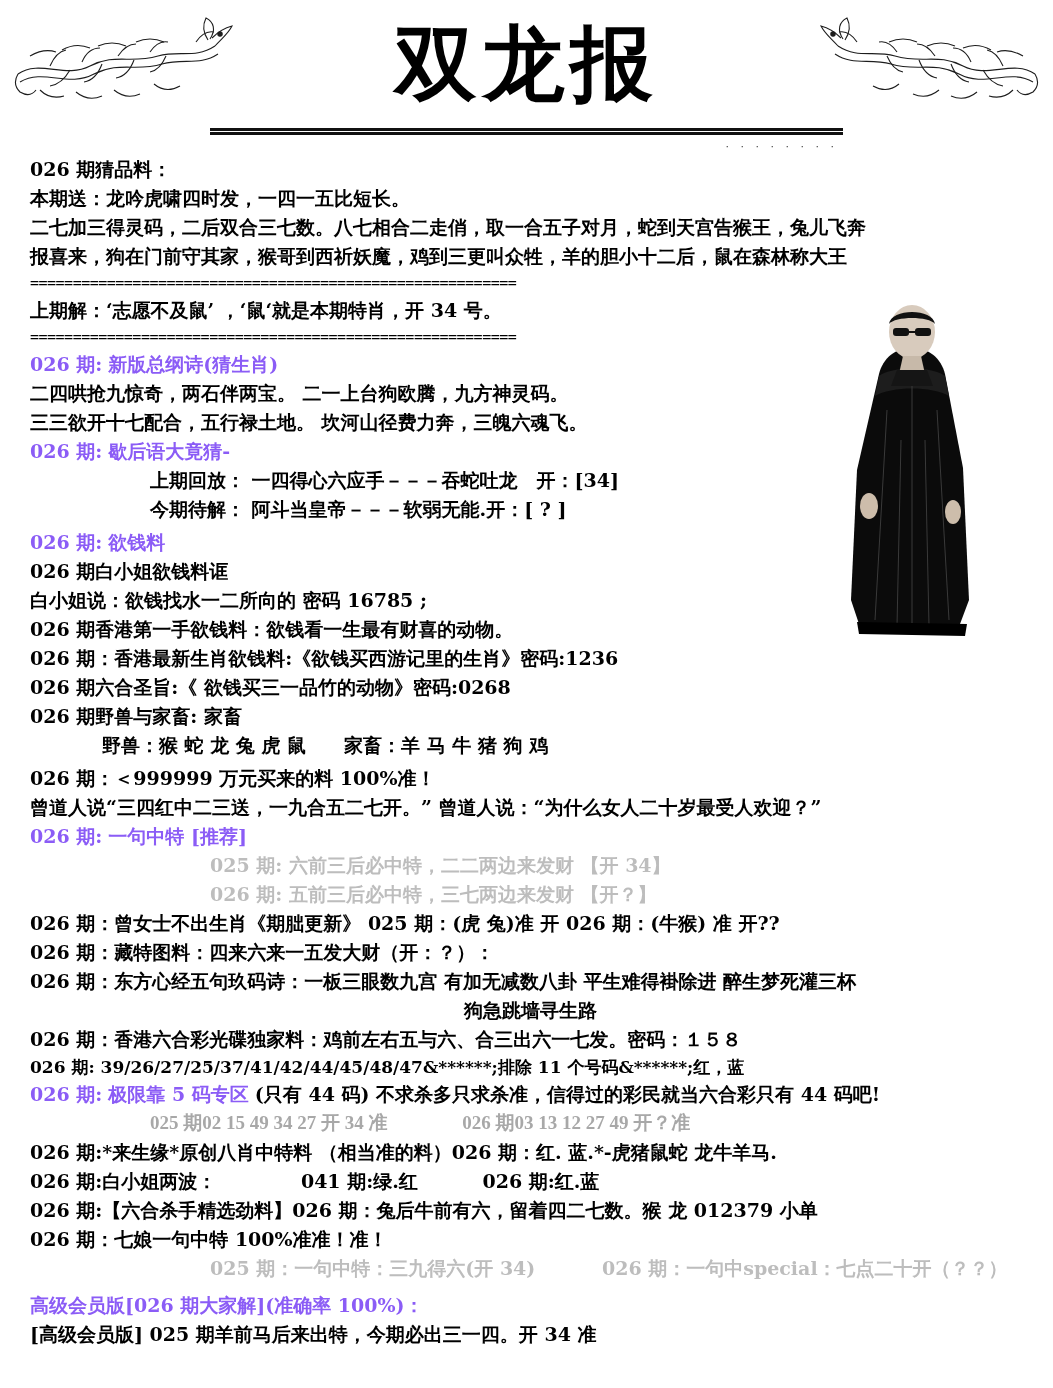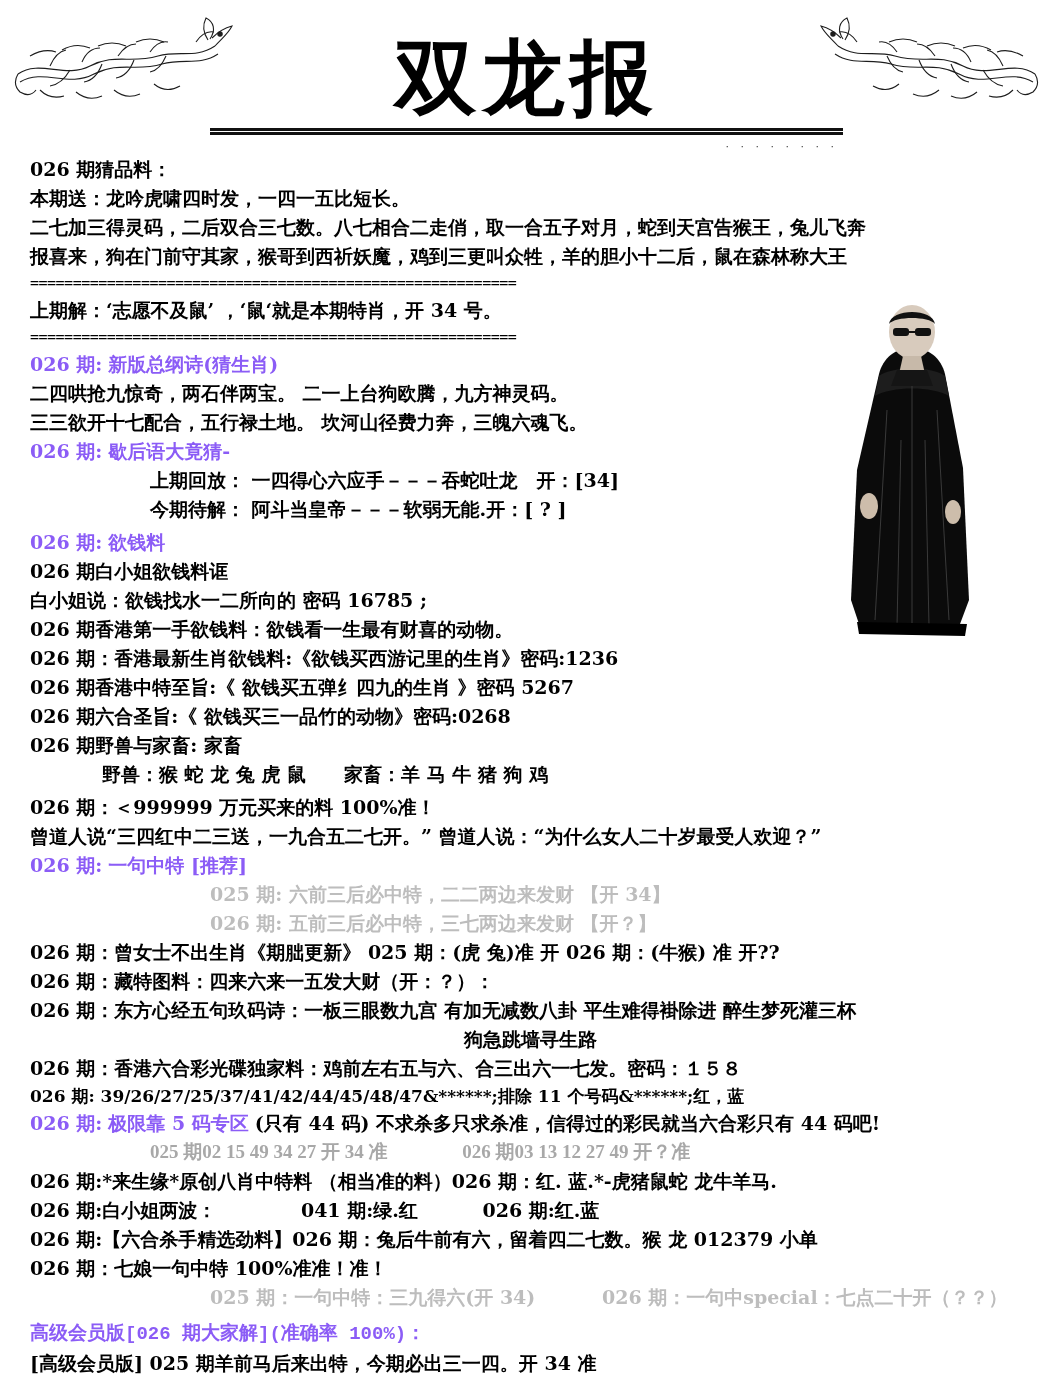--- a/index.html
+++ b/index.html
@@ -33,21 +33,21 @@
     top: 4px;
     width: 230px;
     height: 120px;
     opacity: 0.95;
   }
   .dragon.left { left: 10px; }
   .dragon.right { right: 10px; }
   .masthead-title {
     position: absolute;
     left: 0; right: 0;
-    top: 36px;
+    top: 22px;
     text-align: center;
     font-family: "DejaVu Serif", serif;
     font-size: 82px;
     font-weight: 700;
     letter-spacing: 6px;
     line-height: 1;
     color: #000;
   }
   .masthead-rule {
     position: absolute;
@@ -85,21 +85,21 @@
   .indent3 { padding-left: 180px; }
   .sep {
     font-family: "DejaVu Sans Mono", monospace;
     font-size: 15px;
     letter-spacing: -0.5px;
     margin: 3px 0;
     color: #000;
     white-space: nowrap;
   }
   .mt6 { margin-top: 6px; }
-  .mt10 { margin-top: 10px; font-family: Liberation Mono, monospace; }
+  .mt10 { margin-top: 10px; }
 
   
   .photo {
     position: absolute;
     right: 46px;
     top: 300px;
     width: 190px;
     height: 360px;
   }
   .photo svg { display: block; }
@@ -212,21 +212,20 @@
     <div class="line bold serif indent2">今期待解： 阿斗当皇帝－－－软弱无能.开：[ ? ]</div>
 
     <div class="line mt6">
       <span class="gray bold serif">026 期:</span>
       <span class="gray bold serif">欲钱料</span>
     </div>
     <div class="line bold serif">026 期白小姐欲钱料诓</div>
     <div class="line bold serif">白小姐说：欲钱找水一二所向的  密码 16785 ;</div>
     <div class="line bold serif">026 期香港第一手欲钱料：欲钱看一生最有财喜的动物。</div>
     <div class="line bold serif">026 期：香港最新生肖欲钱料:《欲钱买西游记里的生肖》密码:1236</div>
-    <div class="line bold serif">026 期香港中特至旨:《 欲钱买五弹纟四九的生肖 》密码 5267</div>
     <div class="line bold serif">026 期六合圣旨:《 欲钱买三一品竹的动物》密码:0268</div>
     <div class="line bold serif">026 期野兽与家畜: 家畜</div>
     <div class="line bold serif indent1">野兽：猴 蛇 龙 兔 虎 鼠　　家畜：羊 马 牛 猪 狗 鸡</div>
     <div class="line bold serif mt6">026 期：＜999999 万元买来的料 100%准！</div>
     <div class="line bold serif">曾道人说“三四红中二三送，一九合五二七开。” 曾道人说：“为什么女人二十岁最受人欢迎？”</div>
 
     <div class="line">
       <span class="gray bold serif">026 期:</span>
       <span class="gray bold serif">一句中特 [推荐]</span>
     </div>

